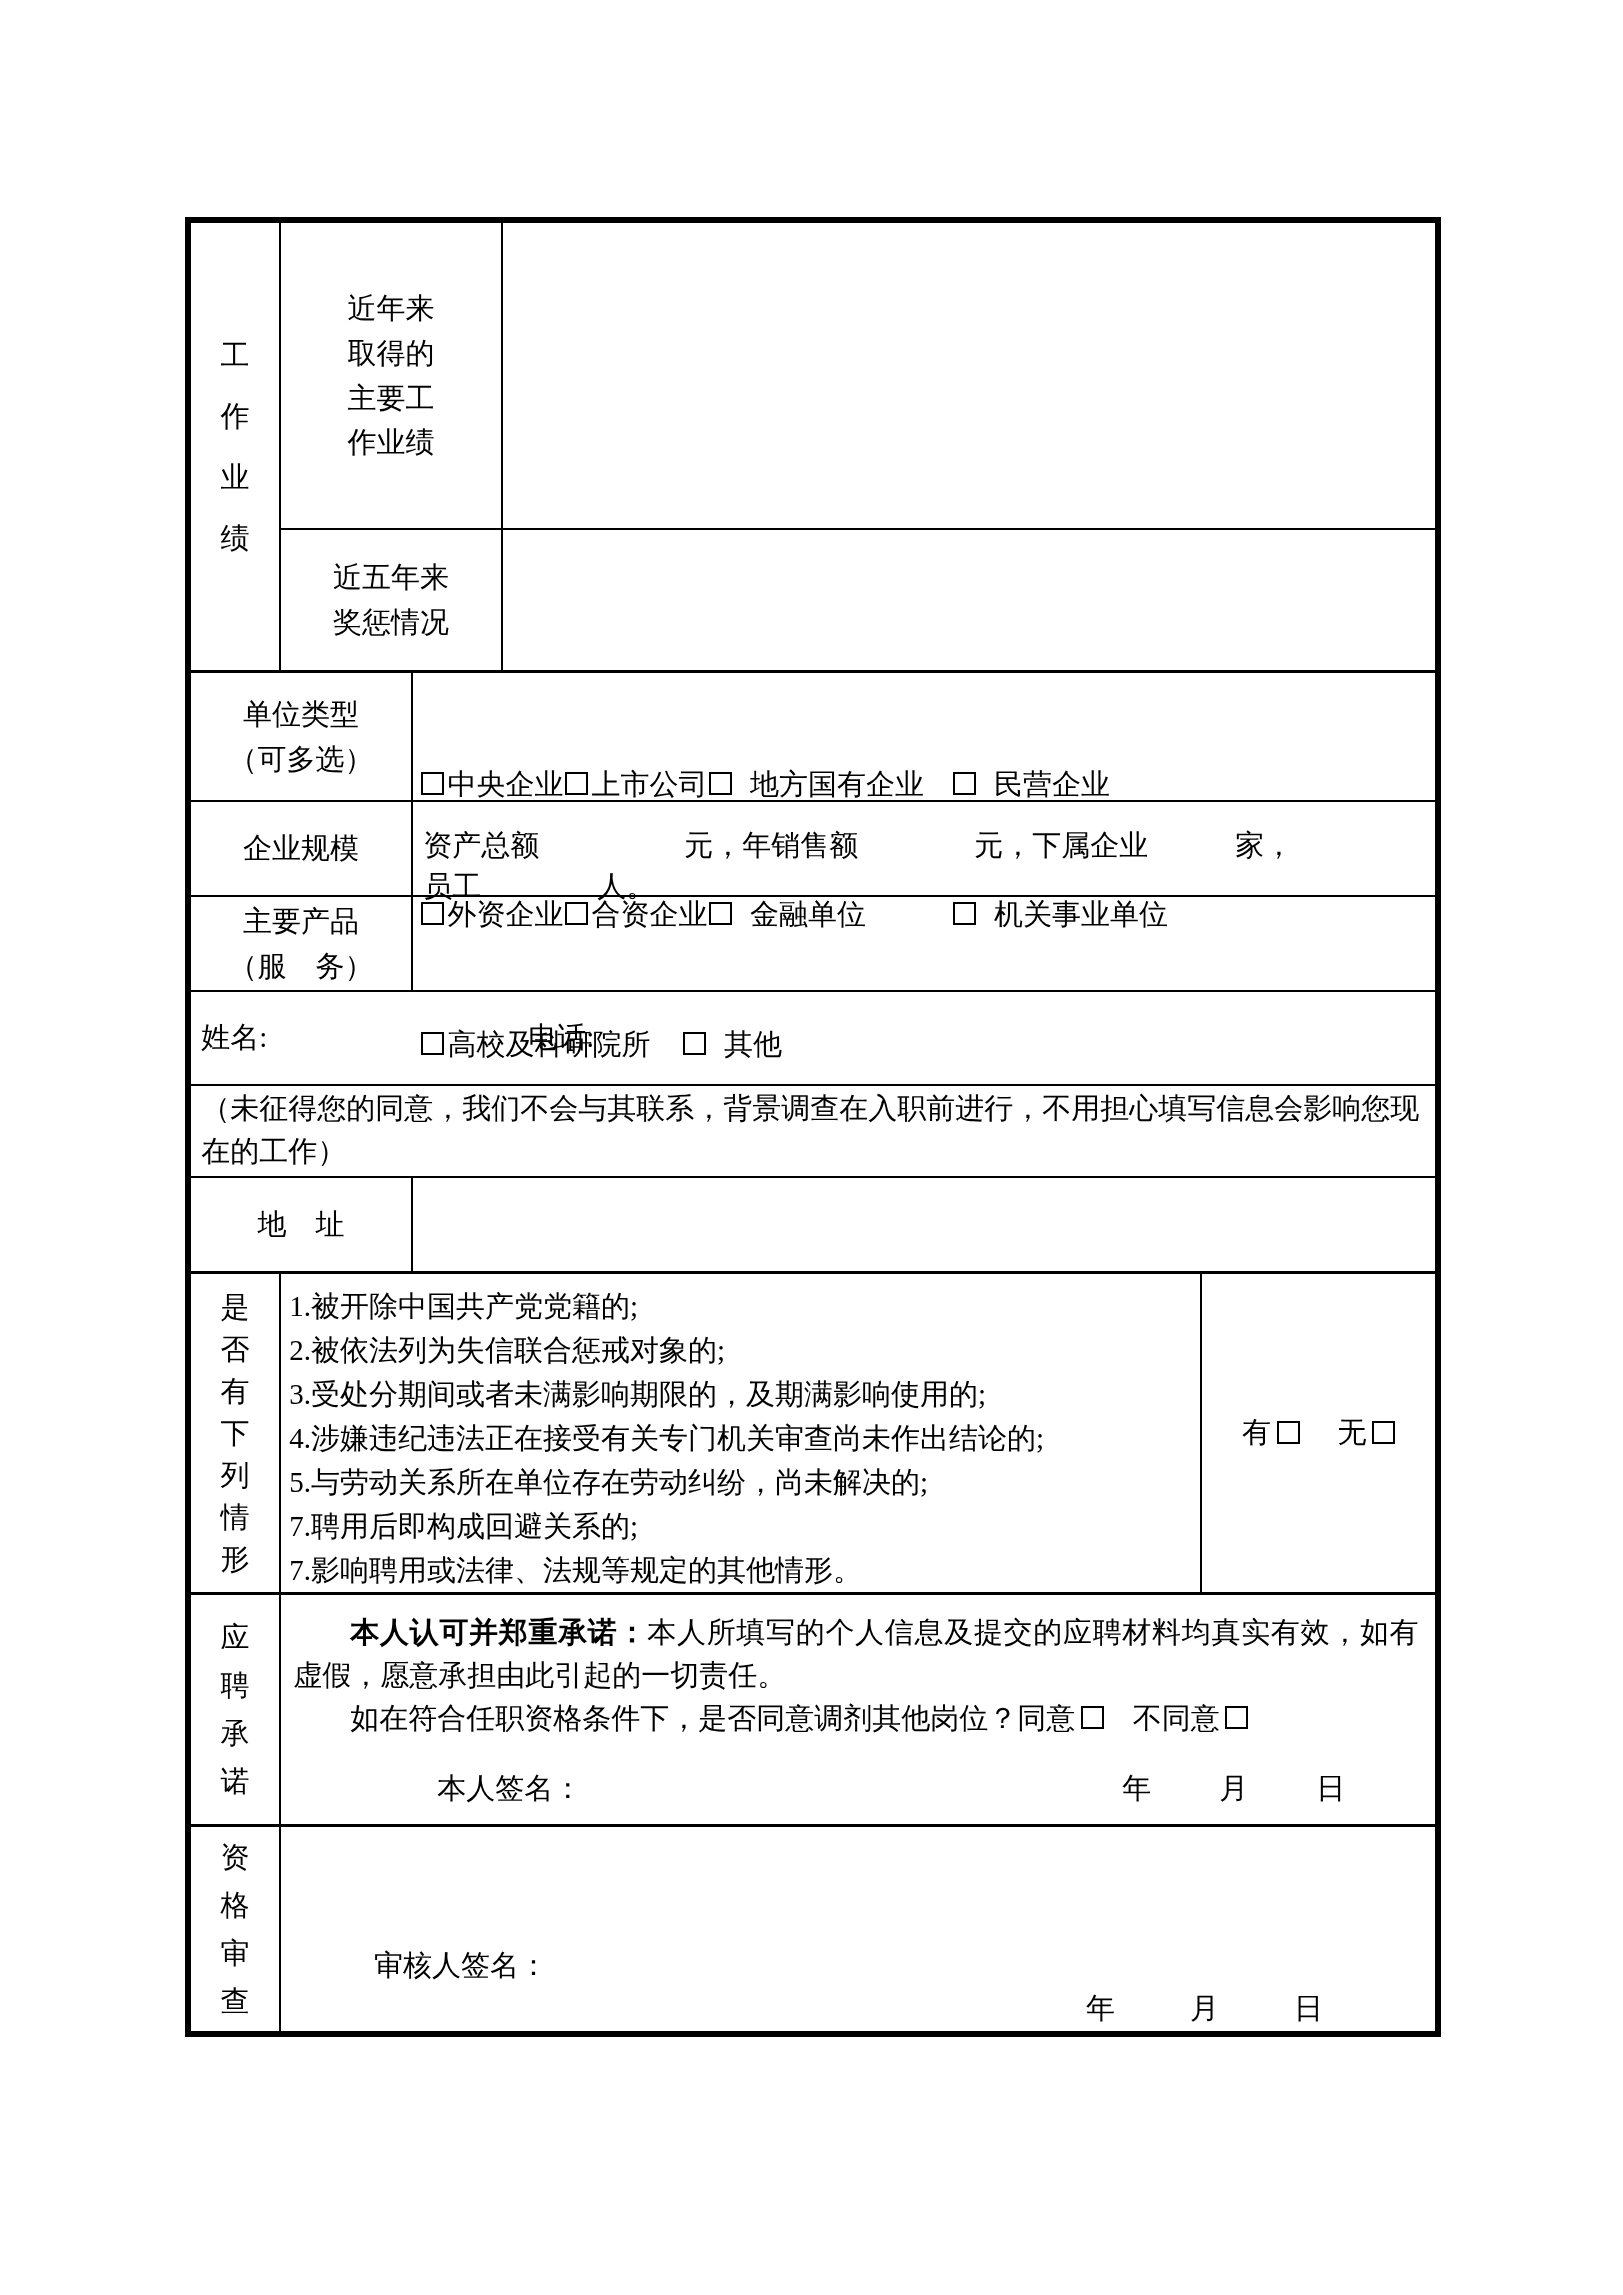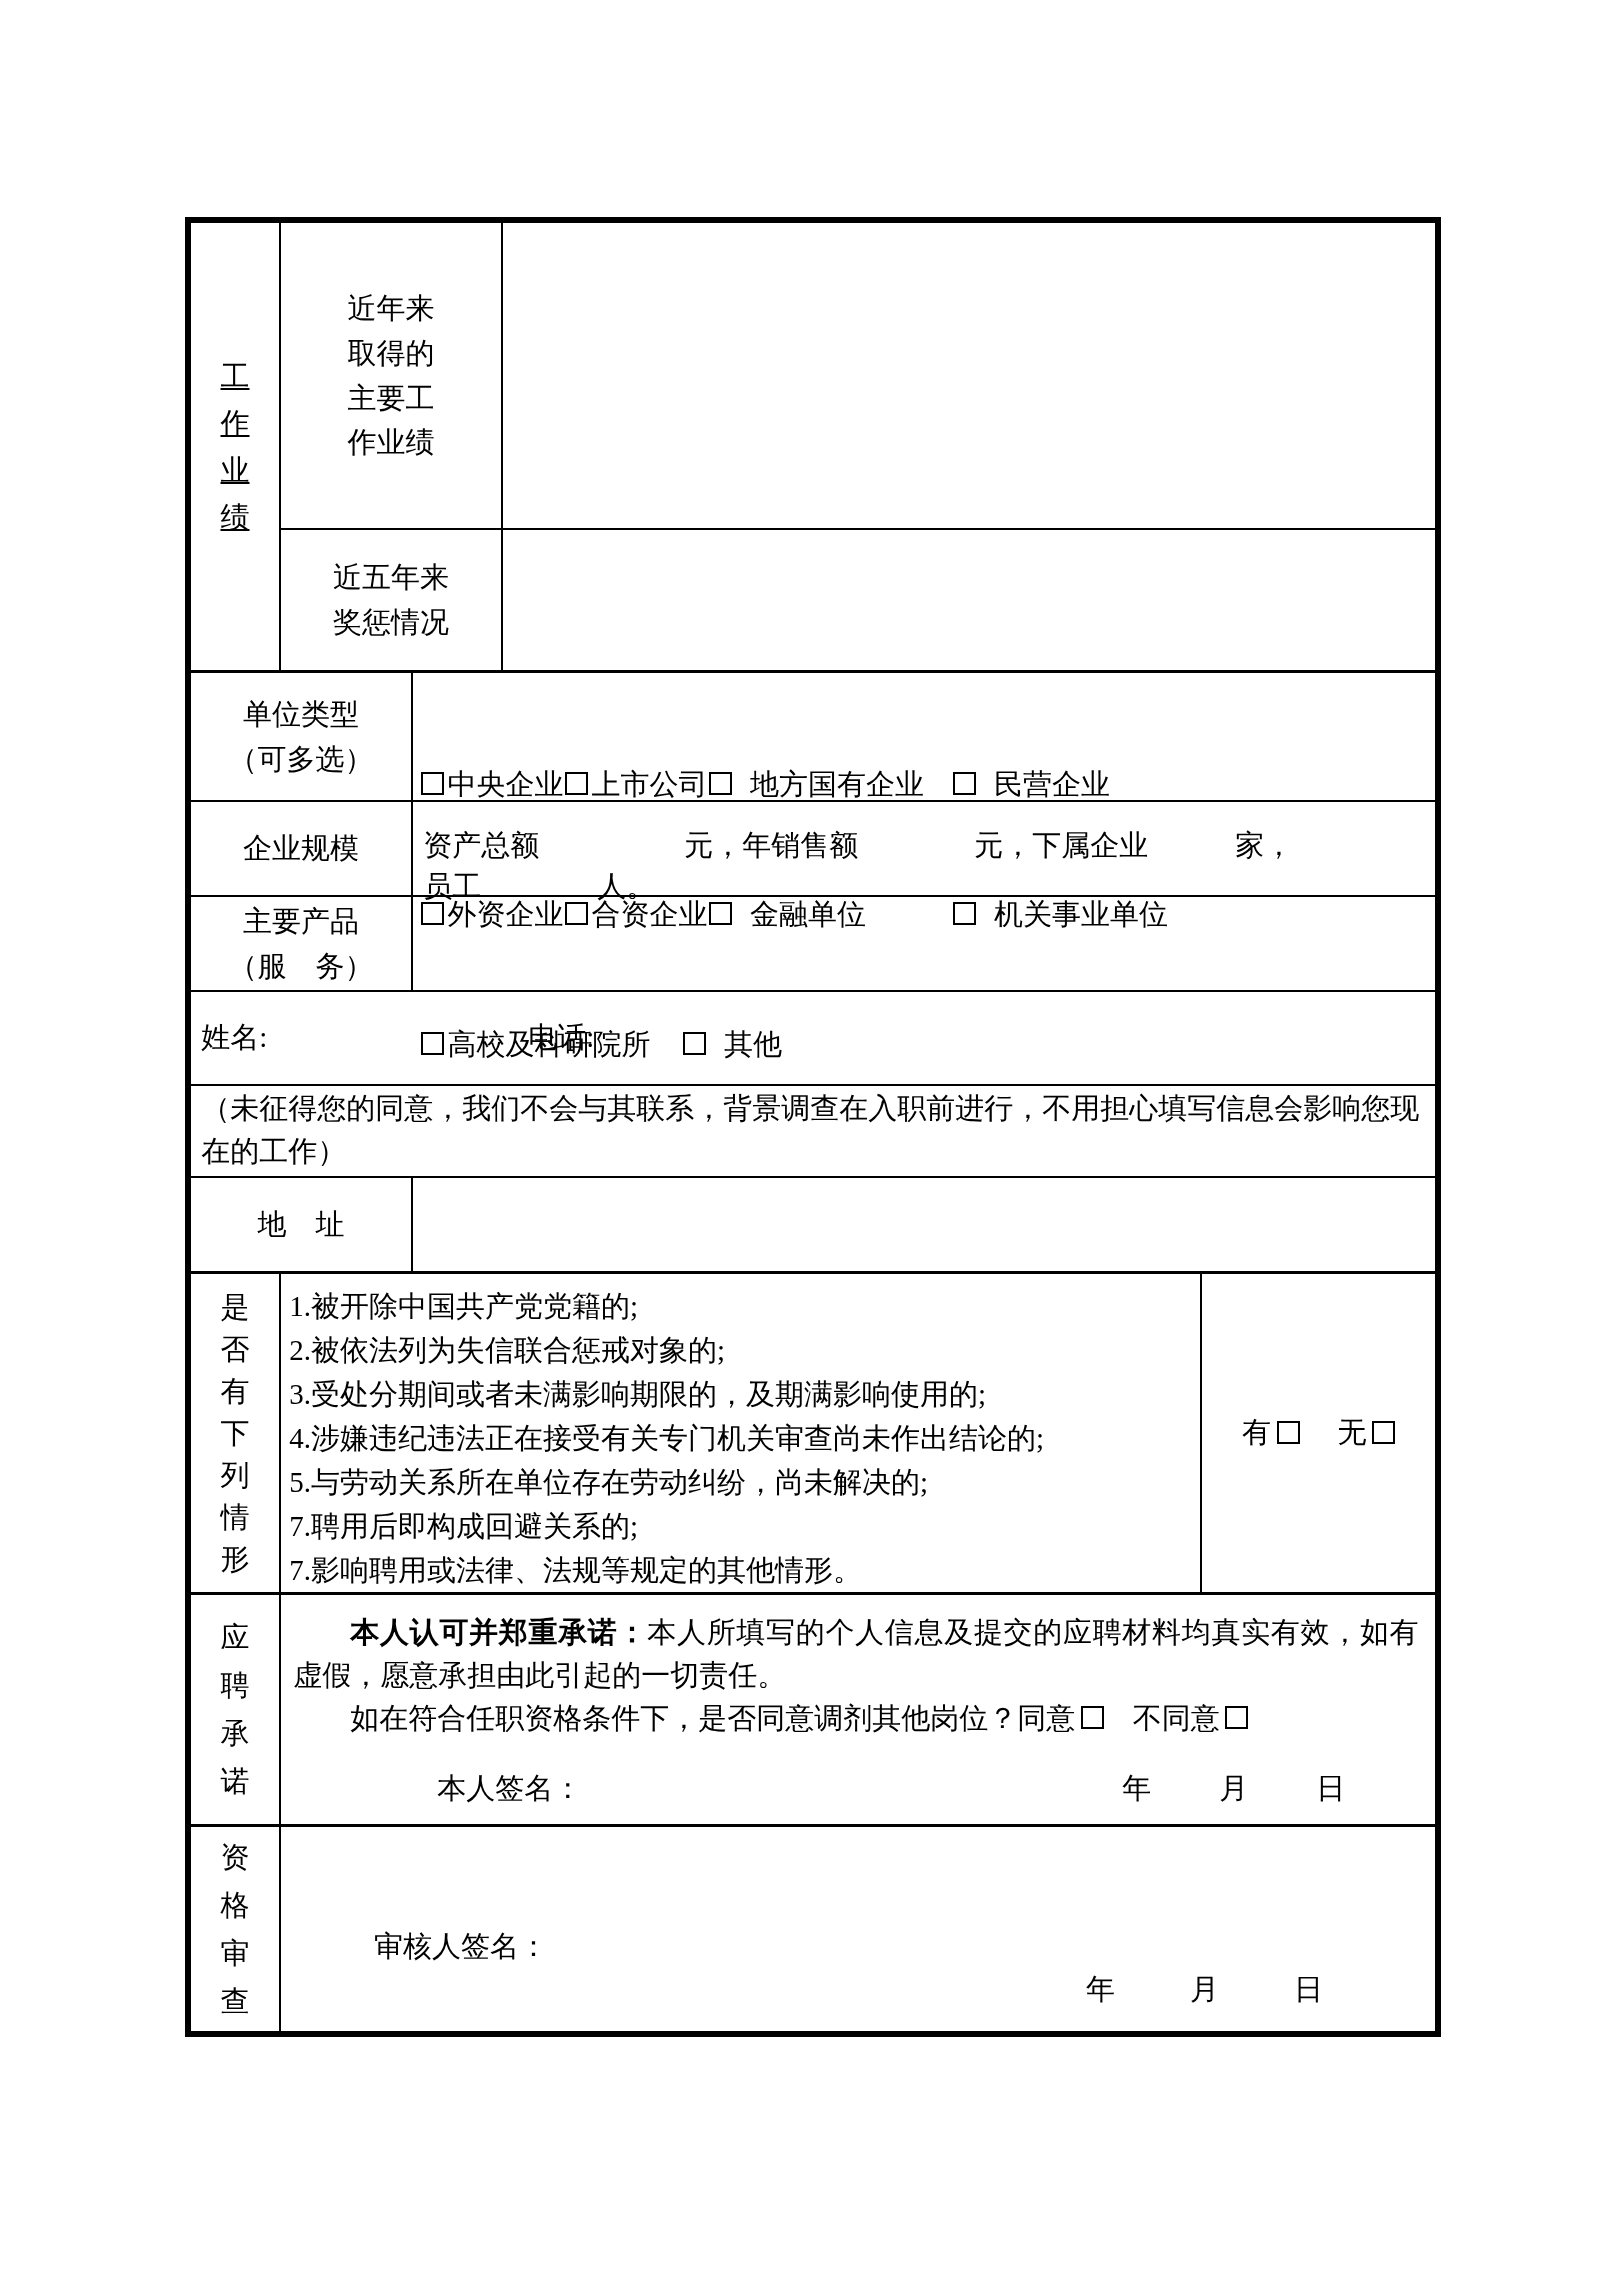--- a/index.html
+++ b/index.html
@@ -13,21 +13,21 @@
     position:absolute; left:185px; top:217px; width:1256px; height:1820px;
     border:6.1px solid #000; display:flex; flex-direction:column; background:#fff;
   }
   .sec { display:flex; flex-direction:row; }
   .sec + .sec { border-top:3.4px solid #000; }
   .sec-label-cell {
     flex:0 0 90px; border-right:2px solid #000;
     display:flex; align-items:center; justify-content:center; text-align:center;
   }
   .vtext { width:31px; word-break:break-all; line-height:44px; }
-  .vtext.loose { line-height:47px;text-decoration:underline; }
+  .vtext.loose { line-height:61px; }
   .vtext.mid { line-height:42px; }
   .vtext.sig { line-height:48px; }
   .sec-body { flex:1; display:flex; flex-direction:column; min-width:0; }
   .row { display:flex; flex-direction:row; min-height:0; }
   .row + .row { border-top:2px solid #000; }
   .lab-cell {
     flex:0 0 222px; border-right:2px solid #000;
     display:flex; align-items:center; justify-content:center;
     text-align:center; white-space:pre-line; line-height:1.55;
   }
@@ -62,21 +62,21 @@
   
   .commit-body { flex:1; padding:16.4px 16.4px 0 12.3px; min-width:0; }
   .p-indent { text-indent:57px; line-height:43px; text-align:justify; }
   .p-q { text-indent:57px; line-height:43px; white-space:nowrap; }
   .sig-row { position:relative; height:43px; margin-top:27px; }
   .sig-label-commit { position:absolute; left:144px; top:0; }
   .date-group-commit { position:absolute; left:829px; top:0; white-space:nowrap; }
   .date-group-commit .d2 { margin-left:68px; }
   .date-group-commit .d3 { margin-left:68px; }
   
-  .review-body { flex:1; display:flex; flex-direction:column; justify-content:flex-end; padding-bottom:20px; min-width:0; }
+  .review-body { flex:1; display:flex; flex-direction:column; justify-content:flex-end; padding-bottom:1px; min-width:0; }
   .rev-sig-row { position:relative; height:43px; }
   .rev-sig-label { position:absolute; left:93px; top:0; }
   .rev-date-row { position:relative; height:43px; }
   .date-group-review { position:absolute; left:805px; top:0; white-space:nowrap; }
   .date-group-review .d2 { margin-left:75px; }
   .date-group-review .d3 { margin-left:75px; }
   b { font-weight:bold; }
 </style>
 </head>
 <body>

